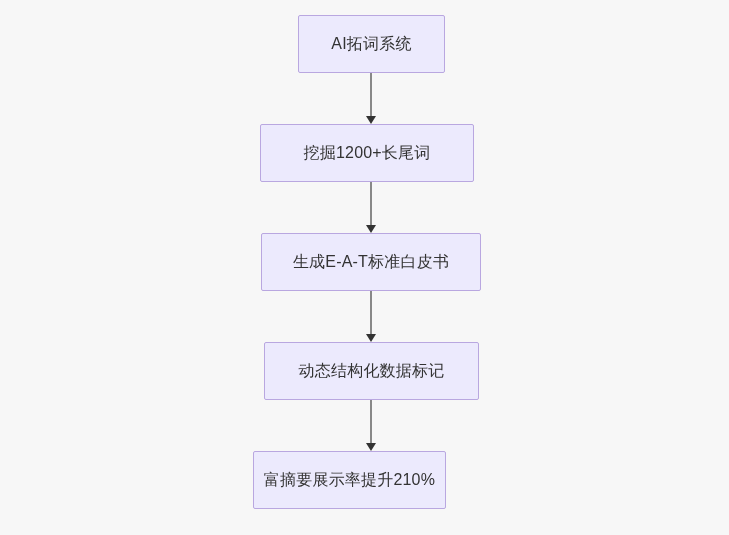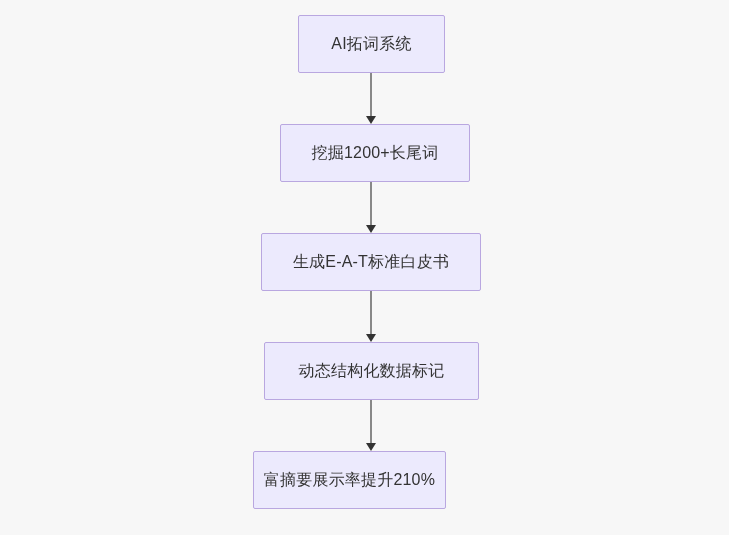--- a/index.html
+++ b/index.html
@@ -86,21 +86,21 @@
 
   <div class="edge" style="left:371px; top:400px; height:51px;">
     <div class="edge-line" style="height:43px;"></div>
     <div class="edge-head" style="top:43px;"></div>
   </div>
 
   <div class="node" style="left:298px; top:15px; width:147px;">
     <span class="node-label">AI拓词系统</span>
   </div>
 
-  <div class="node" style="left:280px; top:124px; width:190px;text-align:center;">
+  <div class="node" style="left:260px; top:124px; width:214px;text-align:center;">
     <span class="node-label">挖掘1200+长尾词</span>
   </div>
 
   <div class="node" style="left:261px; top:233px; width:220px;">
     <span class="node-label">生成E-A-T标准白皮书</span>
   </div>
 
   <div class="node" style="left:264px; top:342px; width:215px;">
     <span class="node-label">动态结构化数据标记</span>
   </div>

